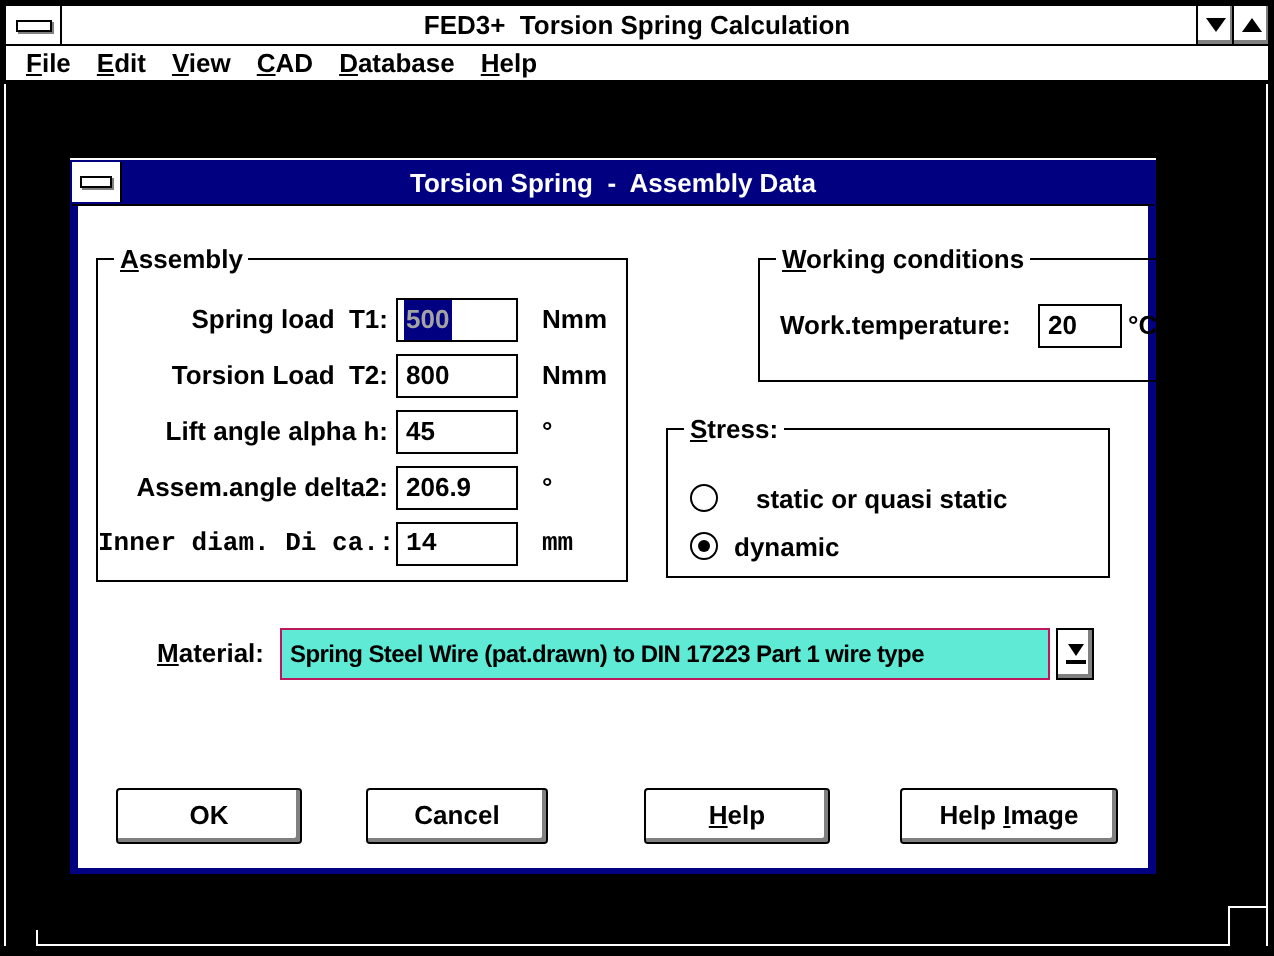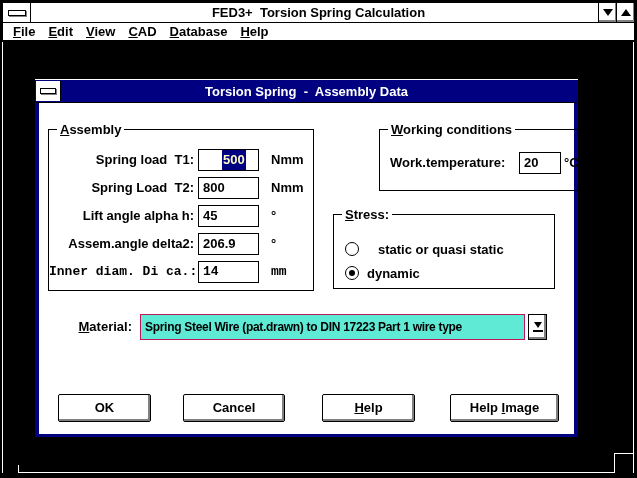--- a/index.html
+++ b/index.html
@@ -38,21 +38,21 @@
   .dlg-body{position:absolute;left:4px;top:23px;width:535px;height:331px;background:#fff;font-size:13px;}
   
   .group{position:absolute;border:1px solid #000;}
   .legend{position:absolute;top:-8px;left:8px;background:#fff;padding:0 3px;font-size:13px;white-space:pre;}
   
   .arow{position:absolute;left:0;width:100%;height:22px;}
   .flabel{position:absolute;left:0;width:145px;text-align:right;line-height:22px;white-space:pre;}
   .finput{position:absolute;left:149px;width:56px;height:20px;border:1px solid #000;background:#fff;
     line-height:20px;padding-left:3px;overflow:hidden;}
   .fval{display:inline-block;padding:0 1px;}
-  .fval.sel{background:#000080;color:#fef9c3;margin-left:20px;}
+  .fval.sel{background:#000080;color:#a3a3a3;}
   .funit{position:absolute;left:222px;line-height:22px;white-space:pre;}
   
   .wlabel{position:absolute;left:10px;top:22px;line-height:22px;white-space:pre;}
   .winput{position:absolute;left:139px;top:22px;width:36px;height:20px;border:1px solid #000;
     line-height:20px;padding-left:4px;background:#fff;}
   .wunit{position:absolute;left:184px;top:22px;line-height:22px;}
   
   .rrow{position:absolute;left:11px;height:18px;display:flex;align-items:center;}
   .radio{width:12px;height:12px;border:1px solid #000;border-radius:50%;background:#fff;
     display:flex;align-items:center;justify-content:center;flex:0 0 auto;}
@@ -124,21 +124,21 @@
 
       <div class="group" style="left:9px;top:26px;width:264px;height:160px;">
         <span class="legend"><u>A</u>ssembly</span>
 
         <div class="arow" style="top:19px;">
           <span class="flabel">Spring load  T1:</span>
           <span class="finput"><span class="fval sel">500</span></span>
           <span class="funit">Nmm</span>
         </div>
         <div class="arow" style="top:47px;">
-          <span class="flabel">Spring Load  T2:</span>
+          <span class="flabel">Torsion Load  T2:</span>
           <span class="finput"><span class="fval">800</span></span>
           <span class="funit">Nmm</span>
         </div>
         <div class="arow" style="top:75px;">
           <span class="flabel">Lift angle alpha h:</span>
           <span class="finput"><span class="fval">45</span></span>
           <span class="funit">°</span>
         </div>
         <div class="arow" style="top:103px;">
           <span class="flabel">Assem.angle delta2:</span>
@@ -174,20 +174,20 @@
       </div>
 
       <span class="mat-label"><u>M</u>aterial:</span>
       <div class="combo">Spring Steel Wire (pat.drawn) to DIN 17223 Part 1 wire type</div>
       <div class="combo-btn">
         <span class="combo-tri"></span>
         <span class="combo-bar"></span>
       </div>
 
       <div class="btn" style="left:19px;width:93px;">OK</div>
-      <div class="btn" style="left:144px;width:102px;">Cancel</div>
+      <div class="btn" style="left:144px;width:91px;">Cancel</div>
       <div class="btn" style="left:283px;width:93px;"><u>H</u>elp</div>
       <div class="btn" style="left:411px;width:109px;">Help <u>I</u>mage</div>
 
     </div>
   </div>
 
 </div>
 
 </body></html>

